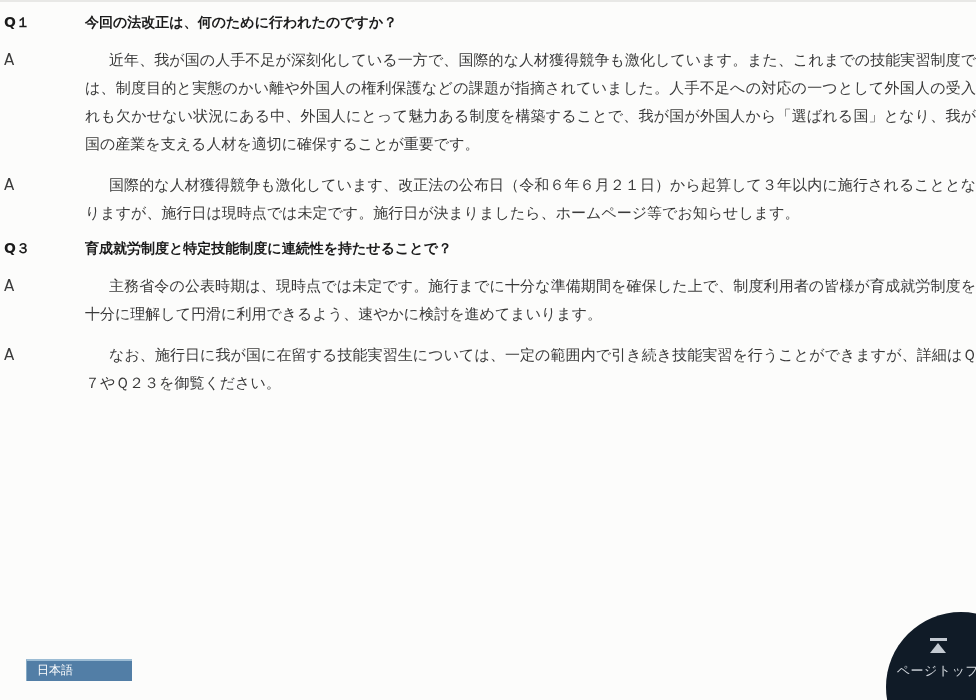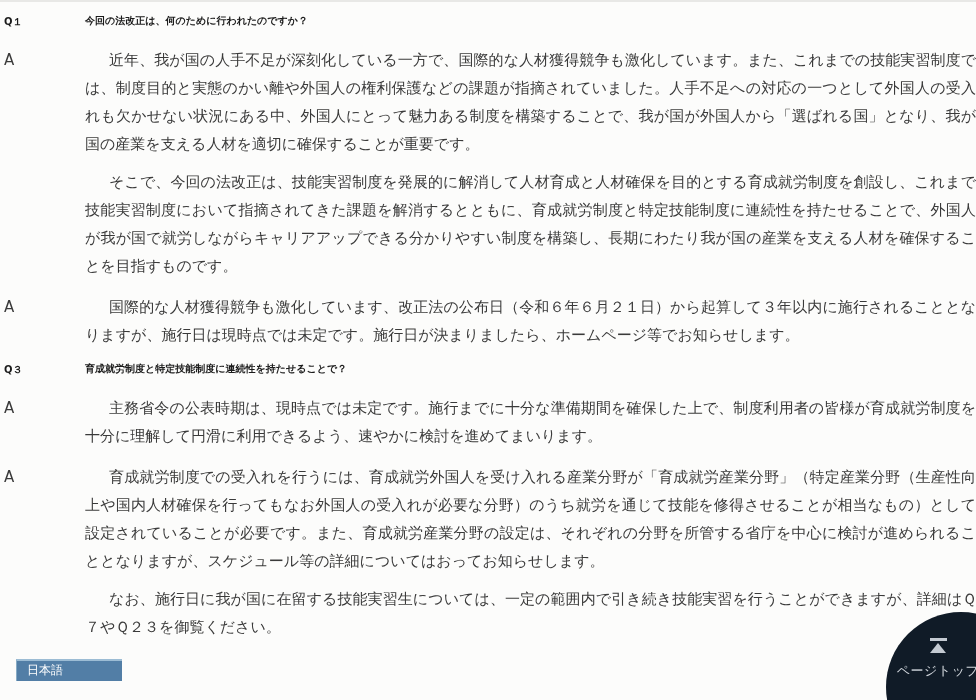--- a/index.html
+++ b/index.html
@@ -16,39 +16,39 @@
   .faq{
     padding:11px 0 0 0;
   }
   .qa-block{margin-bottom:10px;}
   .row{display:flex;padding-left:4px;}
   .label-col{
     flex:0 0 81px;
   }
   .q-row{
     font-weight:bold;color:#1b1b1b;
-    font-size:10px;line-height:22px;
+    font-size:14px;line-height:22px;
   }
   .q-row .q-text{
-    flex:1;padding-right:33px;font-family:Liberation Mono, monospace;
+    flex:1;padding-right:33px;
   }
   .a-row{margin-top:13px;}
   .a-row .label-col{
     font-size:15px;line-height:28px;color:#3a3a3a;font-weight:normal;
   }
   .answer{
     flex:1;
     font-size:15px;line-height:28px;color:#3a3a3a;
     text-align:justify;
   }
   .answer p{margin:0;text-indent:1.6em;}
   .answer p + p{margin-top:10px;}
 
   .lang-button{
-    position:absolute;left:16px;top:659px;
+    position:absolute;left:26px;top:659px;
     width:106px;height:22px;box-sizing:border-box;
     background:#527ea6;
     border-top:2px solid #9cbcd4;
     border-left:1px solid #87abc5;
     color:#ffffff;font-size:12px;line-height:19px;
     padding-left:10px;cursor:pointer;
   }
   .page-top{
     position:absolute;left:886px;top:612px;
     width:150px;height:150px;border-radius:50%;
@@ -84,21 +84,20 @@
 
   <div class="qa-block">
     <div class="row q-row">
       <div class="label-col">Q１</div>
       <div class="q-text">今回の法改正は、何のために行われたのですか？</div>
     </div>
     <div class="row a-row">
       <div class="label-col">A</div>
       <div class="answer">
         <p>近年、我が国の人手不足が深刻化している一方で、国際的な人材獲得競争も激化しています。また、これまでの技能実習制度では、制度目的と実態のかい離や外国人の権利保護などの課題が指摘されていました。人手不足への対応の一つとして外国人の受入れも欠かせない状況にある中、外国人にとって魅力ある制度を構築することで、我が国が外国人から「選ばれる国」となり、我が国の産業を支える人材を適切に確保することが重要です。</p>
-        <p>そこで、今回の法改正は、技能実習制度を発展的に解消して人材育成と人材確保を目的とする育成就労制度を創設し、これまで技能実習制度において指摘されてきた課題を解消するとともに、育成就労制度と特定技能制度に連続性を持たせることで、外国人が我が国で就労しながらキャリアアップできる分かりやすい制度を構築し、長期にわたり我が国の産業を支える人材を確保することを目指すものです。</p>
       </div>
     </div>
   </div>
 
   <div class="qa-block">
     <div class="row a-row">
       <div class="label-col">A</div>
       <div class="answer">
         <p>国際的な人材獲得競争も激化しています、改正法の公布日（令和６年６月２１日）から起算して３年以内に施行されることとなりますが、施行日は現時点では未定です。施行日が決まりましたら、ホームページ等でお知らせします。</p>
       </div>
@@ -115,21 +114,20 @@
       <div class="answer">
         <p>主務省令の公表時期は、現時点では未定です。施行までに十分な準備期間を確保した上で、制度利用者の皆様が育成就労制度を十分に理解して円滑に利用できるよう、速やかに検討を進めてまいります。</p>
       </div>
     </div>
   </div>
 
   <div class="qa-block">
     <div class="row a-row">
       <div class="label-col">A</div>
       <div class="answer">
-        <p>育成就労制度での受入れを行うには、育成就労外国人を受け入れる産業分野が「育成就労産業分野」（特定産業分野（生産性向上や国内人材確保を行ってもなお外国人の受入れが必要な分野）のうち就労を通じて技能を修得させることが相当なもの）として設定されていることが必要です。また、育成就労産業分野の設定は、それぞれの分野を所管する省庁を中心に検討が進められることとなりますが、スケジュール等の詳細についてはおってお知らせします。</p>
         <p>なお、施行日に我が国に在留する技能実習生については、一定の範囲内で引き続き技能実習を行うことができますが、詳細はＱ７やＱ２３を御覧ください。</p>
       </div>
     </div>
   </div>
 
 </div>
 
 <div class="lang-button">日本語</div>
 
 <div class="page-top">

